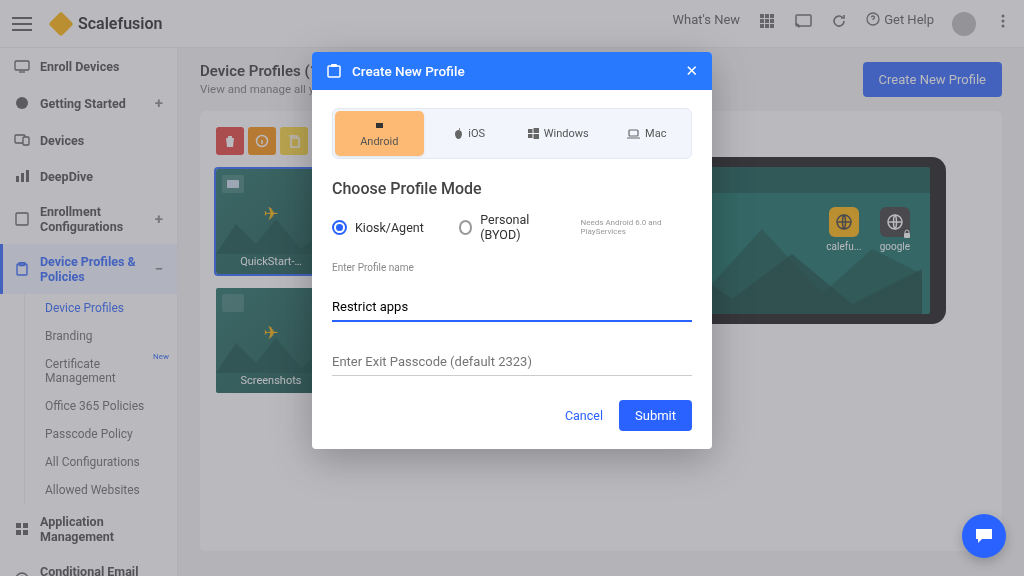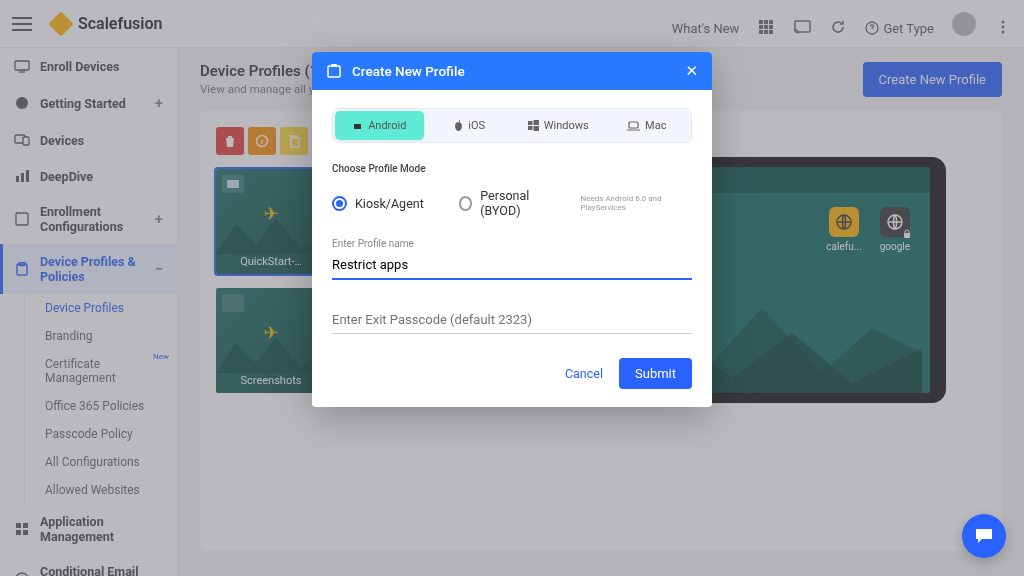--- a/index.html
+++ b/index.html
@@ -3,21 +3,21 @@
 <meta charset="utf-8">
 <style>
 * { box-sizing: border-box; margin: 0; padding: 0; font-family: -apple-system, BlinkMacSystemFont, "Segoe UI", Roboto, sans-serif; }
 html, body { width: 1024px; height: 576px; overflow: hidden; background: #f5f5f5; }
 .topbar { height: 48px; background: #fff; display: flex; align-items: center; padding: 0 12px; border-bottom: 1px solid #eee; }
 .hamburger { width: 20px; height: 14px; display: flex; flex-direction: column; justify-content: space-between; margin-right: 20px; cursor: pointer; }
 .hamburger span { height: 2px; background: #555; }
 .logo { display: flex; align-items: center; font-weight: 600; font-size: 16px; color: #222; }
 .logo-mark { width: 18px; height: 18px; background: #ffb300; margin-right: 8px; transform: rotate(45deg); border-radius: 3px; }
 .topbar-spacer { flex: 1; }
-.topbar-right { display: flex; align-items: flex-end; gap: 18px; font-size: 13px; color: #555; }
+.topbar-right { display: flex; align-items: flex-start; gap: 18px; font-size: 13px; color: #555; }
 .topbar-icon { width: 18px; height: 18px; display: inline-flex; align-items: center; justify-content: center; color: #666; cursor: pointer; }
 .avatar { width: 24px; height: 24px; border-radius: 50%; background: #bbb; }
 
 .body { display: flex; height: calc(576px - 48px); }
 .sidebar { width: 178px; background: #fff; border-right: 1px solid #eee; overflow: hidden; font-size: 12.5px; color: #444; }
 .side-item { display: flex; align-items: center; padding: 10px 14px; gap: 10px; cursor: pointer; position: relative; font-weight: bold; }
 .side-item.sel { background: #f0f4ff; color: #2962ff; border-left: 3px solid #2962ff; padding-left: 11px; }
 .side-icon { width: 16px; height: 16px; flex-shrink: 0; display: inline-flex; align-items: center; justify-content: center; }
 .side-plus { margin-left: auto; color: #888; font-size: 15px; }
 .side-minus { margin-left: auto; color: #888; font-size: 15px; }
@@ -46,45 +46,45 @@
 .apply-btn { background: #2962ff; color: #fff; border: none; border-radius: 3px; padding: 6px 12px; font-size: 12px; cursor: pointer; display: flex; align-items: center; gap: 4px; }
 
 .tiles { display: flex; flex-wrap: wrap; gap: 14px; }
 .tile { width: 110px; height: 105px; background: linear-gradient(135deg, #1a6b5f 0%, #0d4d43 100%); border-radius: 2px; position: relative; display: flex; flex-direction: column; justify-content: flex-end; align-items: center; color: #fff; font-size: 11px; padding-bottom: 6px; overflow: hidden; }
 .tile.sel { outline: 2px solid #2962ff; }
 .tile-os { position: absolute; top: 6px; left: 6px; width: 22px; height: 18px; background: rgba(255,255,255,0.15); border-radius: 2px; display: flex; align-items: center; justify-content: center; }
 .tile-mountains { position: absolute; bottom: 20px; left: 0; right: 0; height: 45px; }
 .tile-send { position: absolute; top: 42%; left: 50%; transform: translate(-50%,-50%); color: #ffb300; font-size: 18px; }
 
 .right-col { flex: 1; display: flex; align-items: flex-start; justify-content: center; padding-top: 30px; }
-.device-preview { width: 340px; height: 246px; background: #111; border-radius: 14px; padding: 10px 16px; position: relative; }
+.device-preview { width: 340px; height: 167px; background: #111; border-radius: 14px; padding: 10px 16px; position: relative; }
 .device-screen { width: 100%; height: 100%; background: linear-gradient(180deg, #0d6b5e 0%, #0d6b5e 100%); border-radius: 2px; position: relative; overflow: hidden; }
 .device-topbar { height: 26px; background: rgba(0,0,0,0.25); }
 .device-apps { position: absolute; top: 40px; right: 20px; display: flex; gap: 18px; }
 .dev-app { display: flex; flex-direction: column; align-items: center; color: #fff; font-size: 10px; gap: 4px; }
 .dev-app-icon { width: 30px; height: 30px; border-radius: 6px; display: flex; align-items: center; justify-content: center; }
 .dev-mountains { position: absolute; bottom: 0; left: 0; right: 0; height: 100px; }
 
 .overlay { position: fixed; inset: 0; background: rgba(100,100,110,0.45); display: flex; align-items: flex-start; justify-content: center; padding-top: 52px; }
 .modal { width: 400px; background: #fff; border-radius: 4px; overflow: hidden; box-shadow: 0 10px 40px rgba(0,0,0,0.25); }
 .modal-head { background: #2979ff; color: #fff; padding: 10px 14px; display: flex; align-items: center; gap: 10px; font-size: 13.5px; font-weight: 500; }
 .modal-close { margin-left: auto; cursor: pointer; font-size: 15px; }
 .modal-body { padding: 18px 20px 10px; }
 .os-pills { display: flex; border: 1px solid #e3e8f5; border-radius: 6px; overflow: hidden; background: #f2f5fc; }
 .os-pill { flex: 1; text-align: center; padding: 8px 4px; font-size: 11px; color: #555; cursor: pointer; display: flex; align-items: center; justify-content: center; gap: 5px; }
-.os-pill.sel { background: #5eead4; box-shadow: 0 1px 3px rgba(0,0,0,0.08); border-radius: 5px; margin: 2px; }
-.section-label { font-size: 10px; color: #444; margin: 20px 0 14px; font-weight: 500; }
+.os-pill.sel { background: #fdba74; box-shadow: 0 1px 3px rgba(0,0,0,0.08); border-radius: 5px; margin: 2px; flex-direction: column; }
+.section-label { font-size: 16px; color: #444; margin: 20px 0 14px; font-weight: 500; }
 .radio-row { display: flex; align-items: center; gap: 35px; }
 .radio-opt { display: flex; align-items: center; gap: 8px; font-size: 12.5px; color: #333; cursor: pointer; }
 .radio { width: 15px; height: 15px; border-radius: 50%; border: 2px solid #2962ff; display: inline-flex; align-items: center; justify-content: center; }
 .radio.off { border-color: #999; }
 .radio-dot { width: 7px; height: 7px; border-radius: 50%; background: #2962ff; }
 .radio-hint { font-size: 8px; color: #999; margin-left: 12px; }
 .field-label { font-size: 10px; color: #888; margin-top: 20px; }
-.text-input { width: 100%; border: none; border-bottom: 2px solid #2962ff; padding: 6px 0; font-size: 13px; outline: none; background: transparent; margin-top: 2px; }
+.text-input { width: 100%; border: none; border-bottom: 2px solid #2962ff; padding: 6px 0; font-size: 13px; outline: none; background: transparent; margin-top: 20px; }
 .text-input.idle { border-bottom: 1px solid #ccc; color: #701a75; }
 .modal-foot { display: flex; justify-content: flex-end; gap: 16px; padding: 14px 20px 18px; align-items: center; }
 .btn-cancel { color: #2962ff; font-size: 12.5px; cursor: pointer; background: none; border: none; }
 .btn-submit { background: #2962ff; color: #fff; border: none; border-radius: 4px; padding: 8px 16px; font-size: 13px; cursor: pointer; }
 
 .chat-bubble { position: fixed; bottom: 18px; right: 18px; width: 44px; height: 44px; border-radius: 50%; background: #2962ff; display: flex; align-items: center; justify-content: center; color: #fff; box-shadow: 0 4px 12px rgba(0,0,0,0.2); cursor: pointer; }
 
 svg { display: block; }
 </style>
 </head>
@@ -126,21 +126,21 @@
         <svg width="16" height="16" viewBox="0 0 16 16" fill="none" stroke="#666" stroke-width="1.6">
           <path d="M13 8a5 5 0 1 1-1.5-3.5"></path>
           <path d="M13 2v3h-3"></path>
         </svg>
       </span>
     <span style="display:flex;align-items:center;gap:4px;">
       <svg width="14" height="14" viewBox="0 0 14 14" fill="none" stroke="#666" stroke-width="1.3">
           <circle cx="7" cy="7" r="6"></circle>
           <path d="M5.5 5.5a1.5 1.5 0 1 1 2 1.4c-.5.2-.5.6-.5 1.1M7 10.5v.01"></path>
         </svg>
-      <span>Get Type</span>
+      <span>Get Help</span>
     </span>
     <span class="avatar"></span>
     <span class="topbar-icon">
         <svg width="4" height="14" viewBox="0 0 4 14" fill="#666">
           <circle cx="2" cy="2" r="1.5"></circle>
           <circle cx="2" cy="7" r="1.5"></circle>
           <circle cx="2" cy="12" r="1.5"></circle>
         </svg>
       </span>
   </div>

